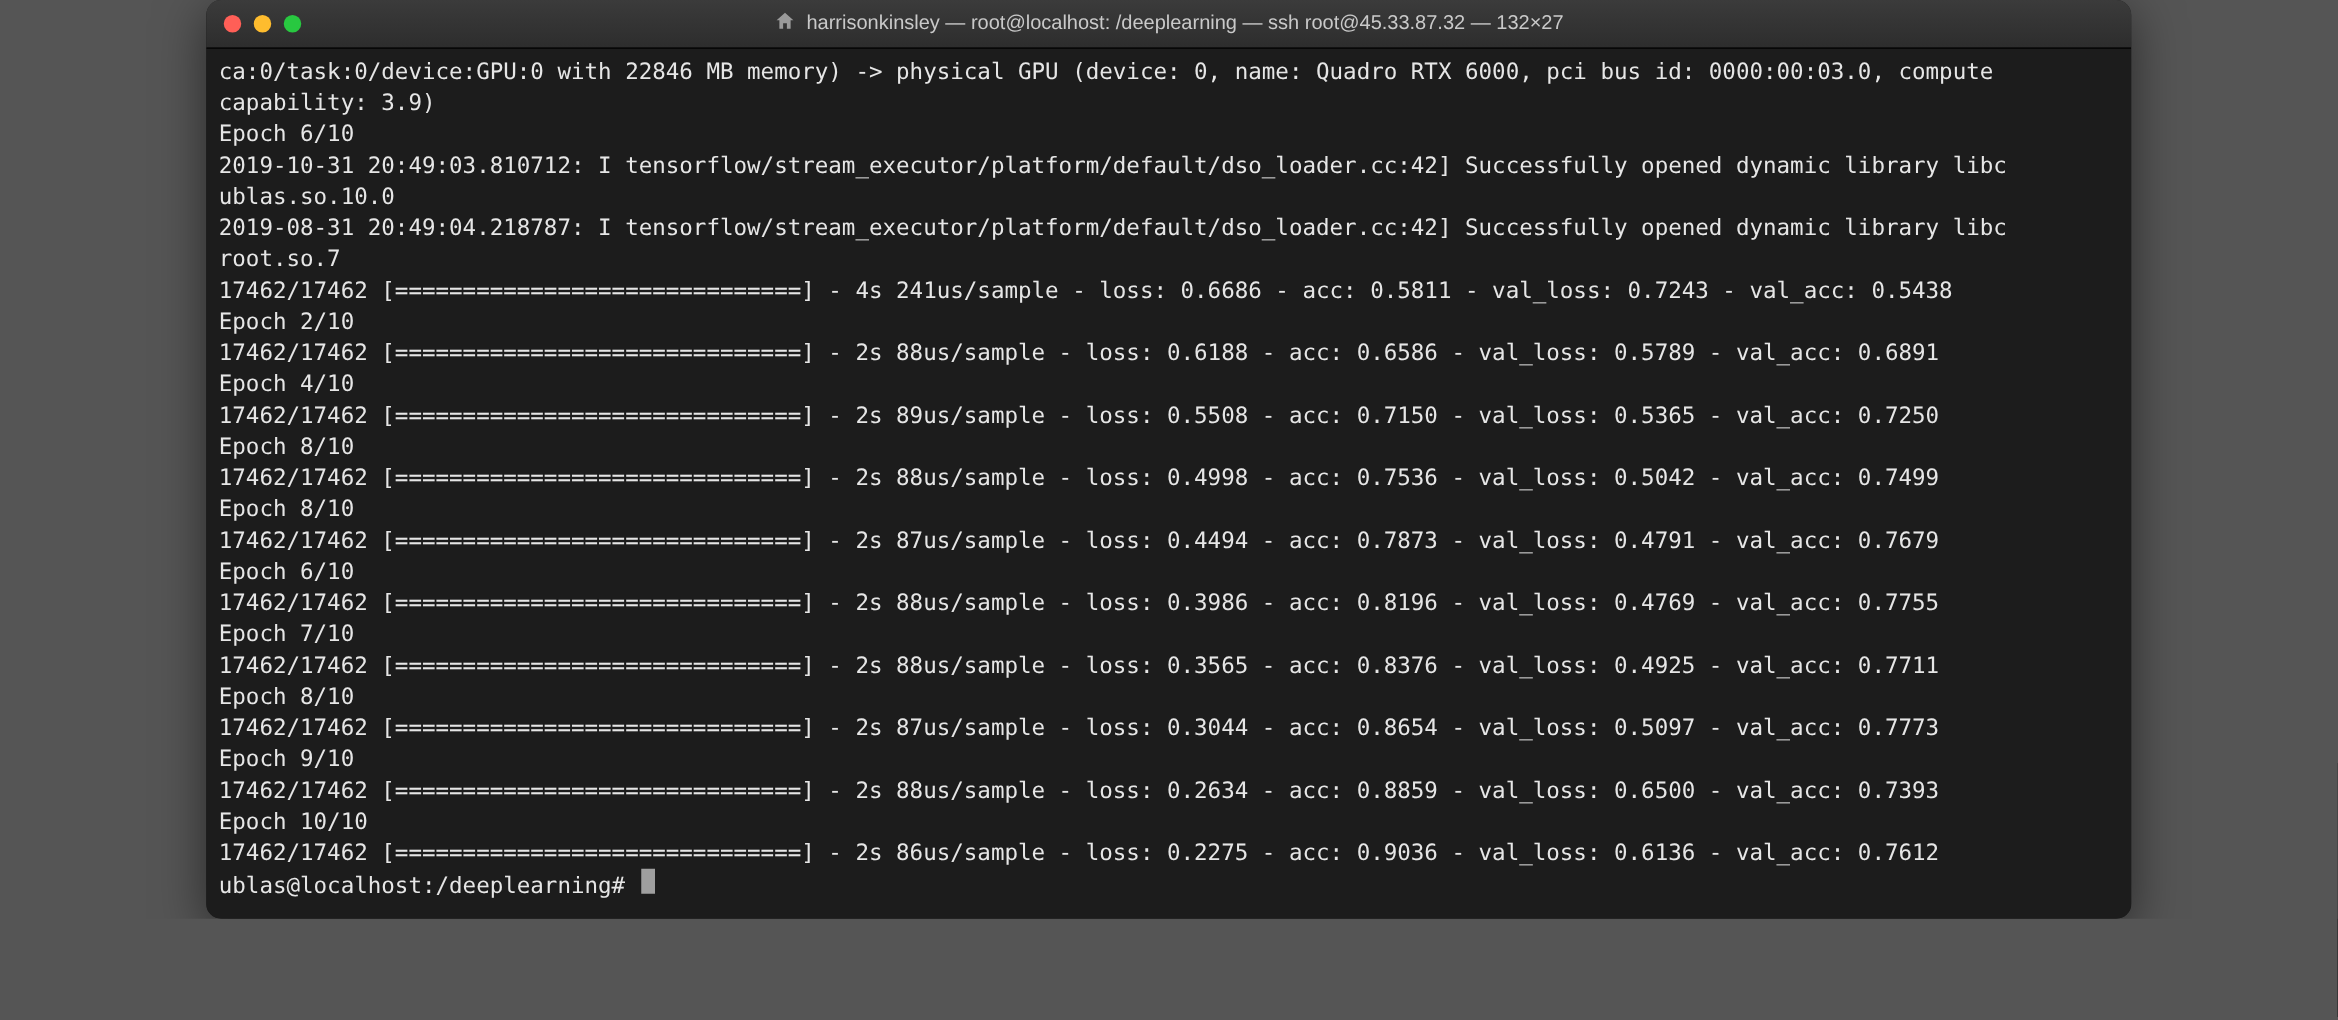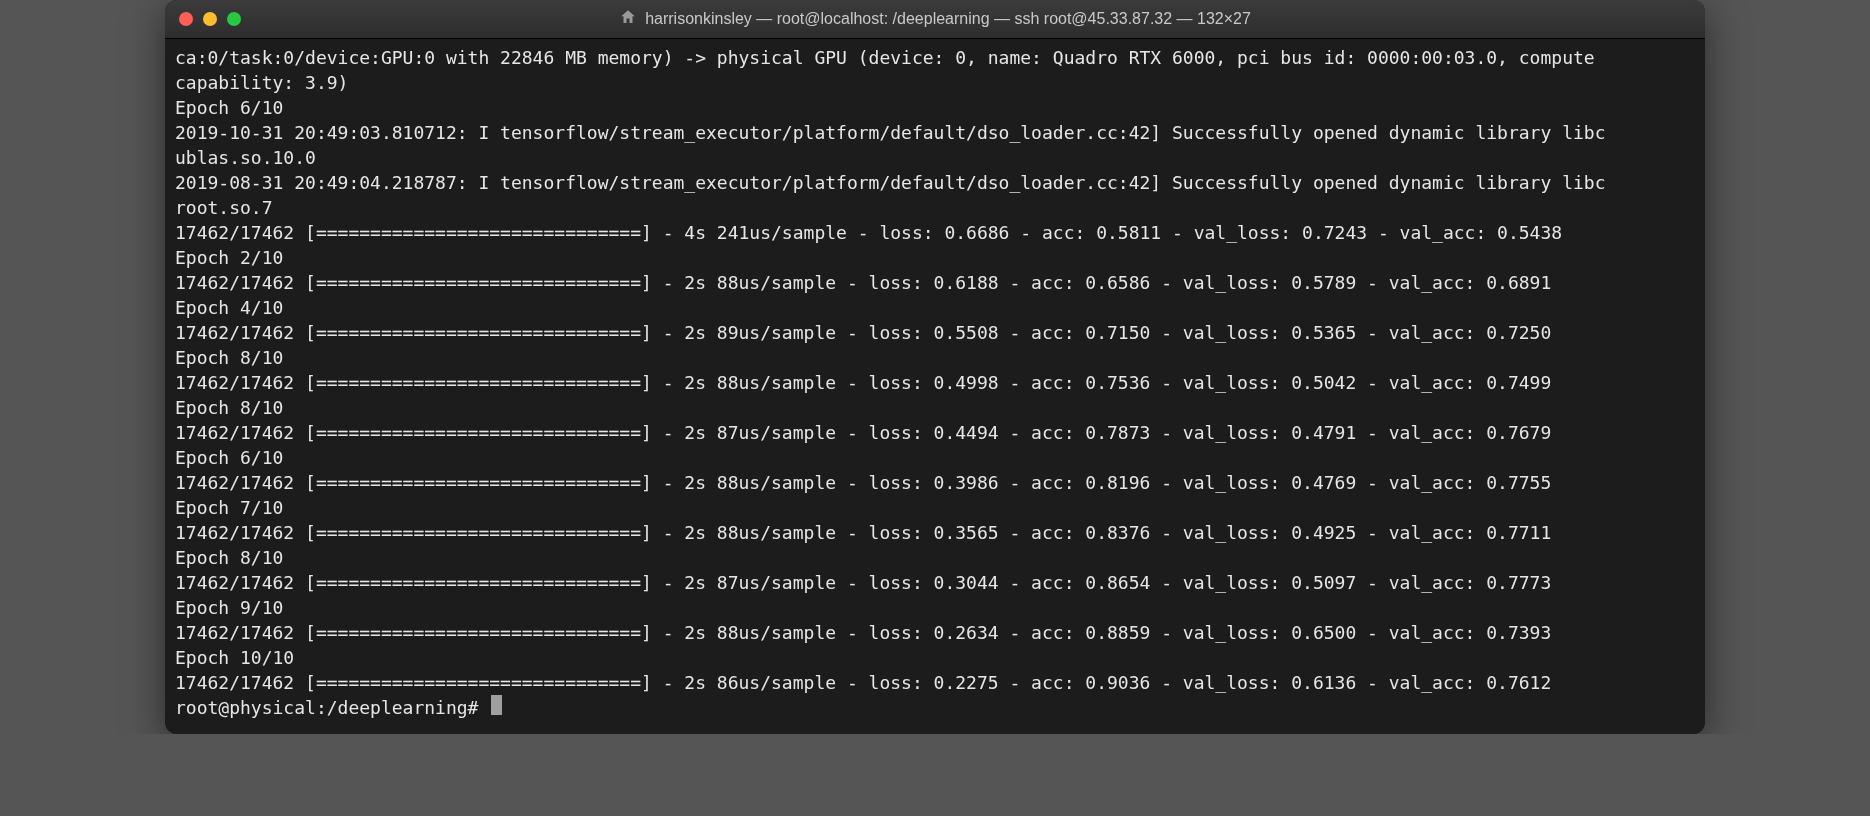--- a/index.html
+++ b/index.html
@@ -84,14 +84,14 @@
 <span>Epoch 6/10</span>
 <span>17462/17462 [==============================] - 2s 88us/sample - loss: 0.3986 - acc: 0.8196 - val_loss: 0.4769 - val_acc: 0.7755</span>
 <span>Epoch 7/10</span>
 <span>17462/17462 [==============================] - 2s 88us/sample - loss: 0.3565 - acc: 0.8376 - val_loss: 0.4925 - val_acc: 0.7711</span>
 <span>Epoch 8/10</span>
 <span>17462/17462 [==============================] - 2s 87us/sample - loss: 0.3044 - acc: 0.8654 - val_loss: 0.5097 - val_acc: 0.7773</span>
 <span>Epoch 9/10</span>
 <span>17462/17462 [==============================] - 2s 88us/sample - loss: 0.2634 - acc: 0.8859 - val_loss: 0.6500 - val_acc: 0.7393</span>
 <span>Epoch 10/10</span>
 <span>17462/17462 [==============================] - 2s 86us/sample - loss: 0.2275 - acc: 0.9036 - val_loss: 0.6136 - val_acc: 0.7612</span>
-<span>root@physical:/deeplearning# </span><span class="cursor"></span></div>
+<span>ublas@localhost:/deeplearning# </span><span class="cursor"></span></div>
 </div>
 
 </body></html>

